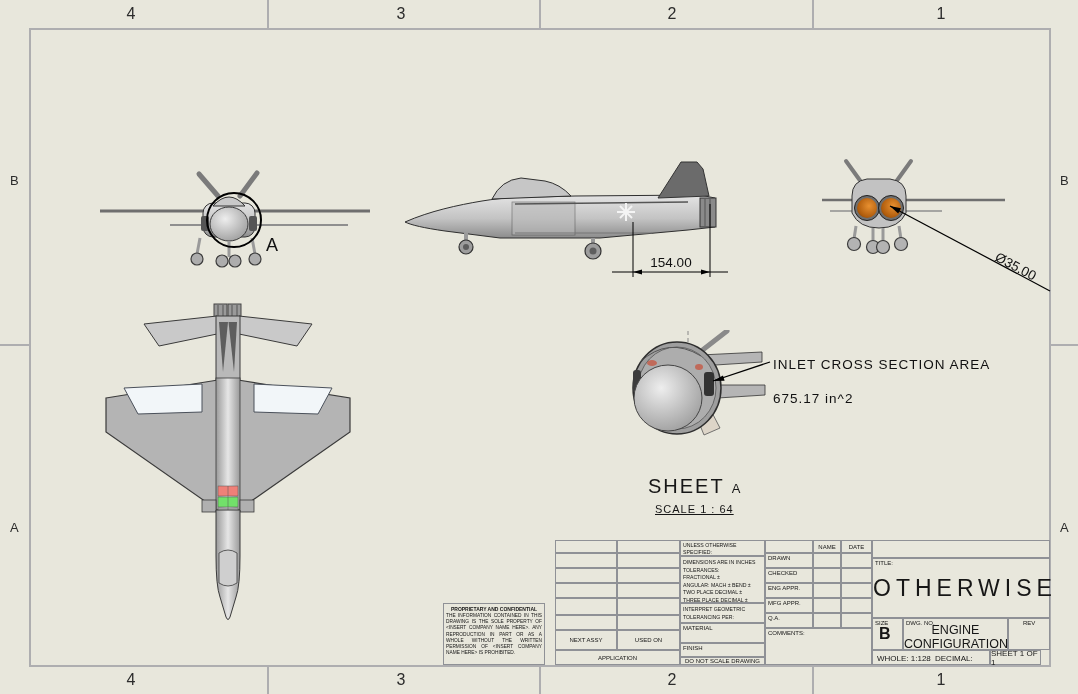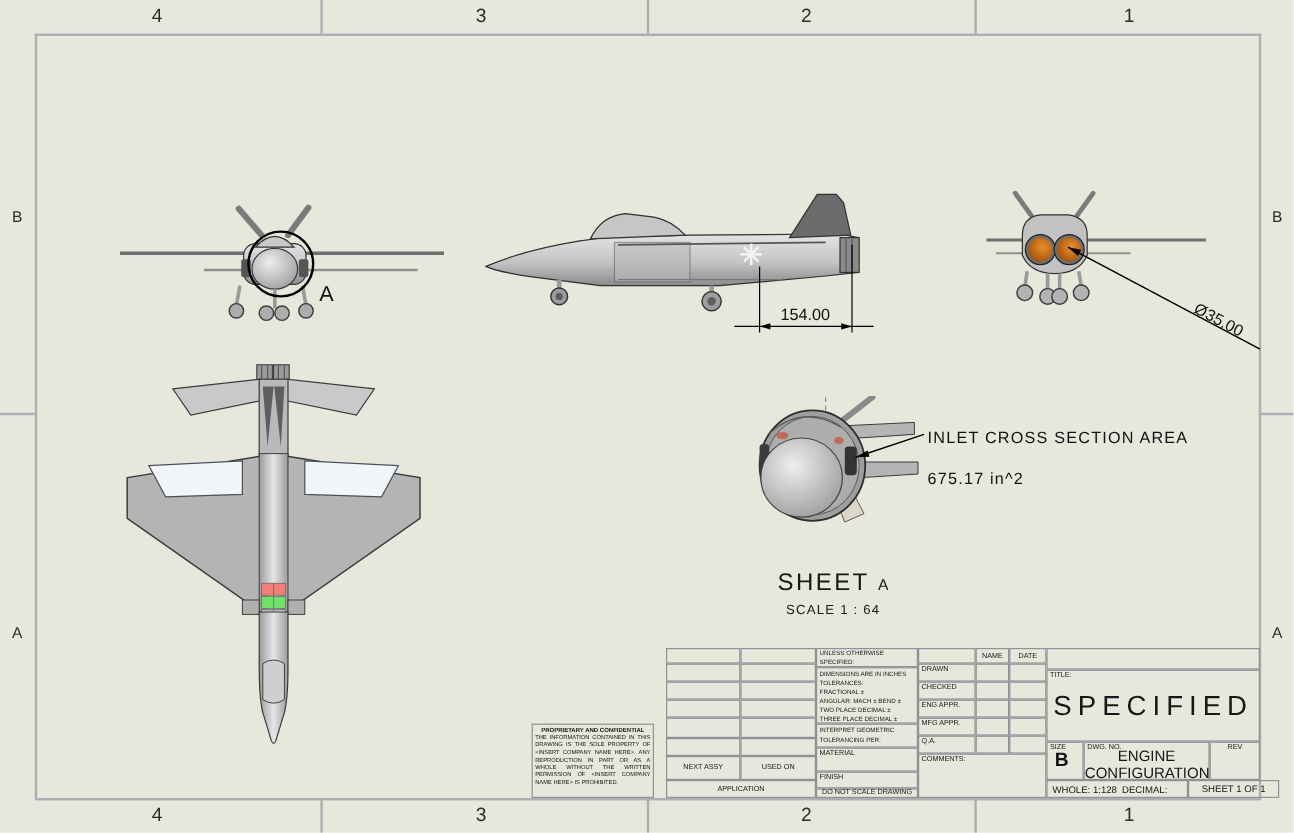--- a/index.html
+++ b/index.html
@@ -226,21 +226,21 @@
       <polygon points="713,381 723,375.5 724.6,380.7" fill="#000"></polygon>
       <text x="773" y="369" font-size="13.5" letter-spacing="1">INLET CROSS SECTION AREA</text>
       <text x="773" y="403" font-size="13.5" letter-spacing="1">675.17 in^2</text>
     </g>
   </svg>
 
   <div class="abs detail-title" style="left:648px;top:475px;">
     <span class="big">SHEET</span>
     <span class="small">A</span>
   </div>
-  <div class="abs detail-scale" style="left:655px;top:503px;">SCALE 1 : 64</div>
+  <div class="abs detail-scale" style="left:655px;top:503px;text-decoration:underline;">SCALE 1 : 64</div>
 
   <div class="abs prop-box">
     <div class="prop-head">PROPRIETARY AND CONFIDENTIAL</div>
     <div class="prop-body">THE INFORMATION CONTAINED IN THIS DRAWING IS THE SOLE PROPERTY OF &lt;INSERT COMPANY NAME HERE&gt;. ANY REPRODUCTION IN PART OR AS A WHOLE WITHOUT THE WRITTEN PERMISSION OF &lt;INSERT COMPANY NAME HERE&gt; IS PROHIBITED.</div>
   </div>
 
   <div class="cell" style="left:555px;top:540px;width:62px;height:13px;"></div>
   <div class="cell" style="left:617px;top:540px;width:63px;height:13px;"></div>
   <div class="cell" style="left:555px;top:553px;width:62px;height:15px;"></div>
   <div class="cell" style="left:617px;top:553px;width:63px;height:15px;"></div>
@@ -313,33 +313,33 @@
   <div class="cell" style="left:813px;top:613px;width:28px;height:15px;"></div>
   <div class="cell" style="left:841px;top:613px;width:31px;height:15px;"></div>
 
   <div class="cell" style="left:765px;top:628px;width:107px;height:37px;">
       <span class="lab">COMMENTS:</span>
     </div>
 
   <div class="cell" style="left:872px;top:540px;width:178px;height:18px;"></div>
   <div class="cell" style="left:872px;top:558px;width:178px;height:60px;">
     <span class="lab t7">TITLE:</span>
-    <div class="aleborne" style="text-align:center;margin-top:8px;">SPECIFIED</div>
+    <div class="aleborne" style="text-align:center;margin-top:8px;">OTHERWISE</div>
   </div>
   <div class="cell" style="left:872px;top:618px;width:31px;height:32px;">
     <span class="lab">SIZE</span>
     <div class="sizeB">B</div>
   </div>
   <div class="cell" style="left:903px;top:618px;width:105px;height:32px;">
     <span class="lab">DWG.  NO.</span>
     <div class="dwgname preline" style="margin-top:-4px;">ENGINE
 CONFIGURATION</div>
   </div>
   <div class="cell" style="left:1008px;top:618px;width:42px;height:32px;">
     <span class="lab" style="padding-left:14px;">REV</span>
   </div>
   <div class="cell" style="left:872px;top:650px;width:118px;height:15px;">
     <span class="t8" style="position:absolute;left:4px;top:3px;">WHOLE: 1:128</span>
     <span class="t8" style="position:absolute;left:62px;top:3px;">DECIMAL:</span>
   </div>
-  <div class="cell center t8" style="left:990px;top:650px;width:76px;height:15px;">SHEET 1 OF 1</div>
+  <div class="cell center t8" style="left:990px;top:650px;width:51px;height:15px;">SHEET 1 OF 1</div>
 
 </div>
 
 </body></html>

